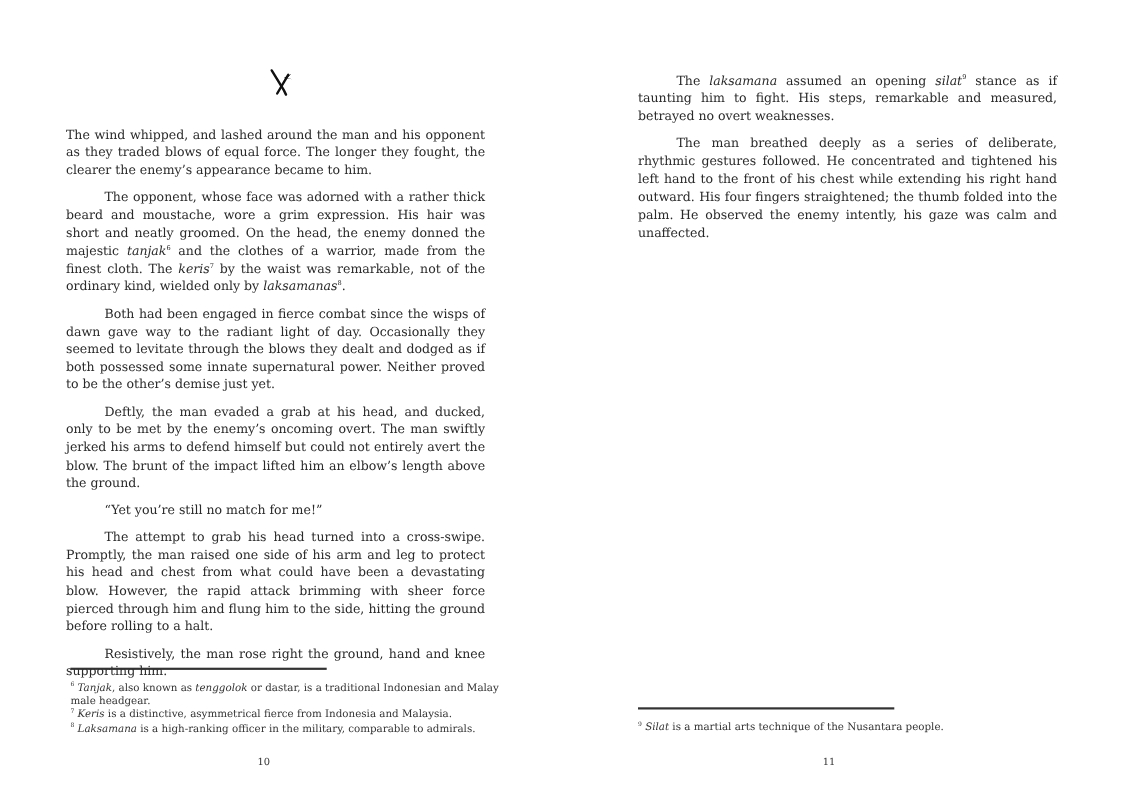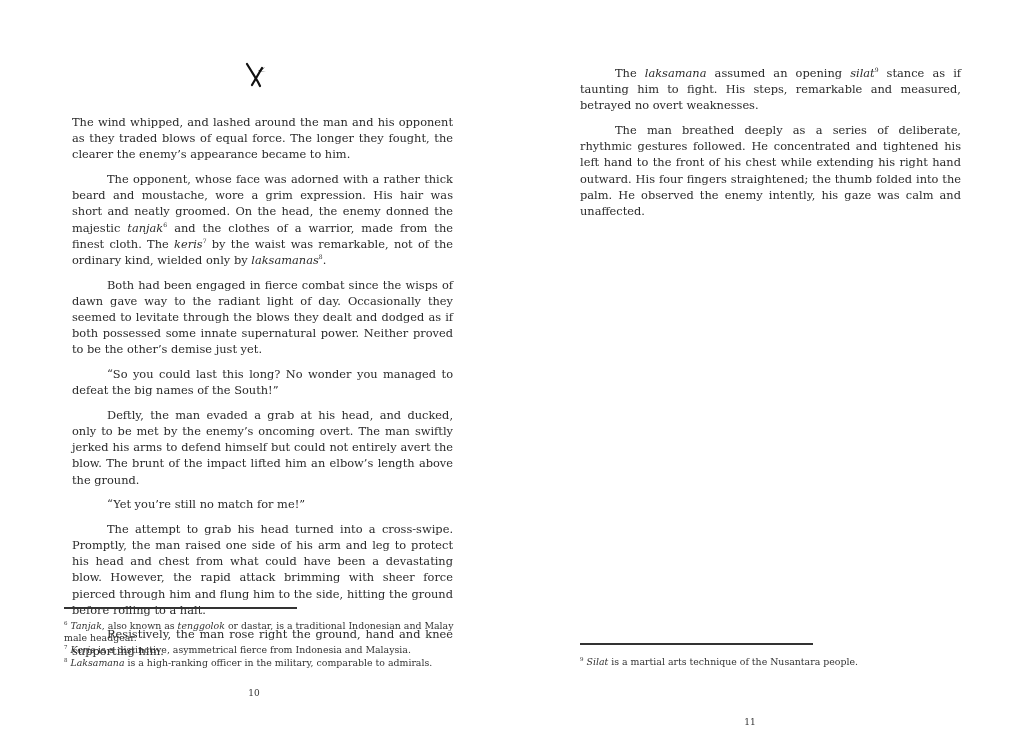--- a/index.html
+++ b/index.html
@@ -3,54 +3,53 @@
 <meta charset="utf-8">
 <style>
   html, body { margin: 0; padding: 0; background: #ffffff; }
   body { width: 1024px; height: 733px; position: relative; overflow: hidden;
          font-family: "DejaVu Serif", "Liberation Serif", serif; color: #2a2a2a; }
   .page { position: absolute; top: 0; height: 733px; }
   .page-left { left: 0; width: 512px; }
   .page-right { left: 512px; width: 512px; }
   .body-text { position: absolute; width: 381px; font-size: 11.4px; line-height: 16.2px;
                text-align: justify; }
-  .page-left .body-text { left: 72px; top: 114px; }
+  .page-left .body-text { left: 60px; top: 114px; }
   .page-right .body-text { left: 580px; left: 68px; top: 65px; }
   .body-text p { margin: 0 0 8.4px 0; text-indent: 35px; }
   .body-text p.noindent { text-indent: 0; }
   .body-text sup { font-size: 6px; vertical-align: super; line-height: 0; }
   .ornament { position: absolute; left: 244px; top: 62px; width: 24px; height: 26px; }
   .fn-rule { position: absolute; height: 1.6px; background: #333; width: 233px; }
   .page-left .fn-rule { left: 64px; top: 607px; }
   .page-right .fn-rule { left: 68px; top: 643px; }
   .footnotes { position: absolute; width: 390px; font-size: 9.4px; line-height: 12.2px; color: #333; }
   .page-left .footnotes { left: 64px; top: 620px; }
   .page-right .footnotes { left: 68px; top: 656px; }
   .footnotes div { margin: 0; }
   .footnotes sup { font-size: 5.5px; vertical-align: super; line-height: 0; }
-  .page-num { position: absolute; top: 688px; font-size: 9px; color: #333; width: 40px; text-align: center; }
+  .page-num { position: absolute; top: 688px; font-size: 9px; color: #333; width: 40px; }
   .page-left .page-num { left: 234px; }
-  .page-right .page-num { left: 218px; margin-top: 29px; }
+  .page-right .page-num { left: 236px; }
   i { }
 </style>
 </head>
 <body>
 
 <div class="page page-left">
   <svg class="ornament" viewBox="0 0 24 26">
     <path d="M3 2 L14 20 L16 24" stroke="#111" stroke-width="2.2" fill="none" stroke-linecap="round"></path>
     <path d="M18 6 L8 23" stroke="#111" stroke-width="2.2" fill="none" stroke-linecap="round"></path>
     <path d="M14 9 L21 5 L17 9 L22 10 Z" fill="#111"></path>
   </svg>
 
   <div class="body-text">
     <p class="noindent">The wind whipped, and lashed around the man and his opponent as they traded blows of equal force. The longer they fought, the clearer the enemy’s appearance became to him.</p>
     <p><span>The opponent, whose face was adorned with a rather thick beard and moustache, wore a grim expression. His hair was short and neatly groomed. On the head, the enemy donned the majestic </span><i>tanjak</i><sup>6</sup><span> and the clothes of a warrior, made from the finest cloth. The </span><i>keris</i><sup>7</sup><span> by the waist was remarkable, not of the ordinary kind, wielded only by </span><i>laksamanas</i><sup>8</sup><span>.</span></p>
     <p>Both had been engaged in fierce combat since the wisps of dawn gave way to the radiant light of day. Occasionally they seemed to levitate through the blows they dealt and dodged as if both possessed some innate supernatural power. Neither proved to be the other’s demise just yet.</p>
-    <p>“So you could last this long? No wonder you managed to defeat the big names of the South!”</p>
     <p>Deftly, the man evaded a grab at his head, and ducked, only to be met by the enemy’s oncoming overt. The man swiftly jerked his arms to defend himself but could not entirely avert the blow. The brunt of the impact lifted him an elbow’s length above the ground.</p>
     <p>“Yet you’re still no match for me!”</p>
     <p>The attempt to grab his head turned into a cross-swipe. Promptly, the man raised one side of his arm and leg to protect his head and chest from what could have been a devastating blow. However, the rapid attack brimming with sheer force pierced through him and flung him to the side, hitting the ground before rolling to a halt.</p>
     <p>Resistively, the man rose right the ground, hand and knee supporting him.</p>
   </div>
 
   <div class="fn-rule"></div>
   <div class="footnotes">
     <div><sup>6</sup> <i>Tanjak</i><span>, also known as </span><i>tenggolok</i><span> or dastar, is a traditional Indonesian and Malay male headgear.</span></div>
     <div><sup>7</sup> <i>Keris</i><span> is a distinctive, asymmetrical fierce from Indonesia and Malaysia.</span></div>

